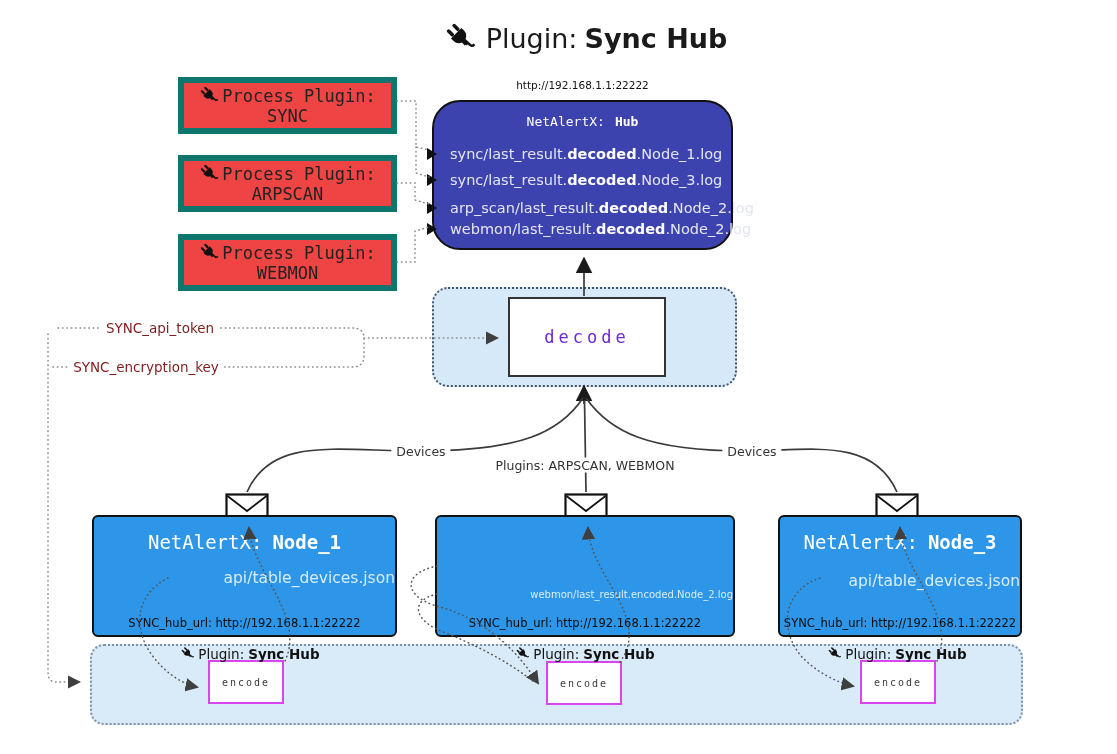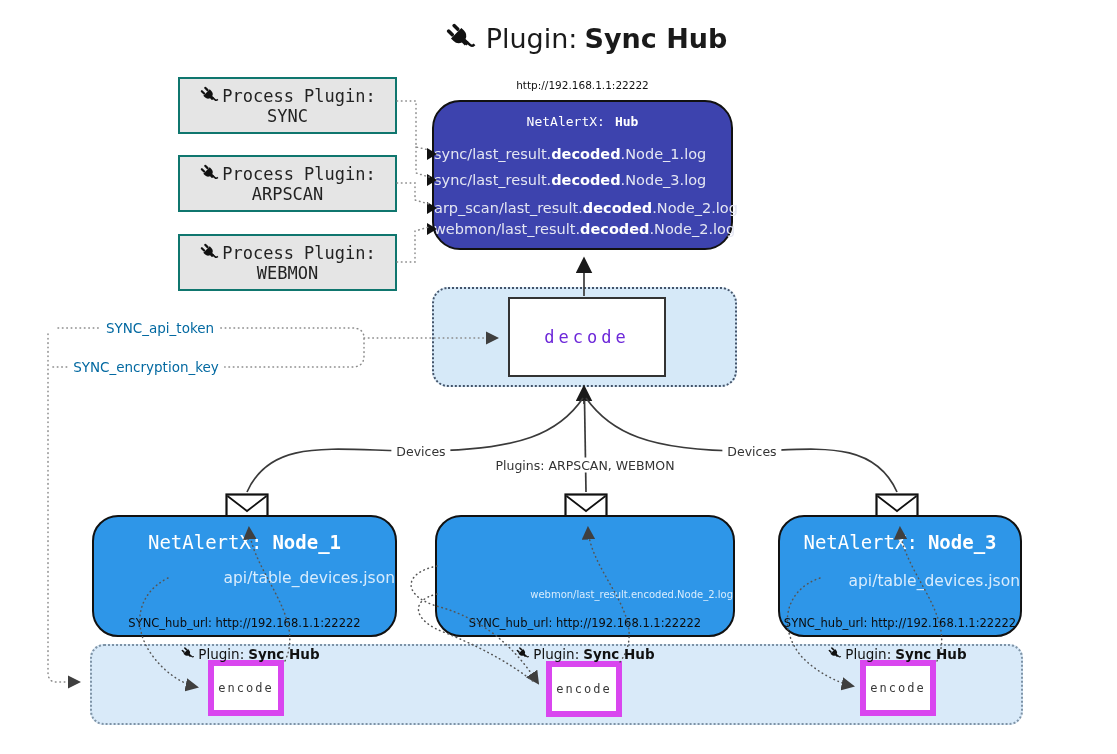--- a/index.html
+++ b/index.html
@@ -14,70 +14,70 @@
   .mono{font-family:"DejaVu Sans Mono","Liberation Mono",monospace}
   svg#connectors{position:absolute;left:0;top:0;z-index:2;pointer-events:none}
 
   
   .title{left:0;right:0;top:18px;height:40px;display:flex;align-items:center;justify-content:center;
          padding-left:54px;font-size:27px;color:#1a1a1a}
   .title .plug{width:34px;height:34px;margin-right:8px}
   .title b{margin-left:7px;font-weight:700}
 
   
-  .pbox{left:178px;width:219px;height:57px;background:#e5e5e5;border:2px solid #0f766e;
+  .pbox{left:178px;width:219px;height:57px;background:#ef4444;border:6px solid #0f766e;
         display:flex;flex-direction:column;align-items:center;justify-content:center;
         font-size:17px;color:#222;z-index:1}
   .pbox .row1{display:flex;align-items:center}
   .pbox .plug{width:21px;height:21px;margin-right:2px}
 
   
   .hub{left:432px;top:100px;width:301px;height:150px;background:var(--hub);
        border:2px solid #111;border-radius:28px;z-index:1}
   .hub-title{position:absolute;left:0;right:0;top:12px;text-align:center;color:#fff;font-size:13px}
   .hub-title b{margin-left:10px}
-  .hub-row{position:absolute;left:0;height:22px;line-height:22px;
+  .hub-row{position:absolute;left:0;height:22px;line-height:22px;padding-left:16px;
            font-size:14.5px;color:#E4E6F2;white-space:nowrap}
   .hub-row b{color:#fff}
   .tri{position:absolute;left:-7px;top:5px;width:0;height:0;
        border-left:10px solid #111;border-top:6px solid transparent;border-bottom:6px solid transparent}
   .hub-url{left:432px;top:79px;width:301px;text-align:center;font-size:10.5px;color:#111;z-index:1}
 
   
   .panel{left:432px;top:287px;width:305px;height:100px;background:var(--panel);
          border:2px dotted #44546A;border-radius:16px;z-index:1}
   .decode-box{left:508px;top:297px;width:158px;height:80px;background:#fff;border:2px solid #333;
               display:flex;align-items:center;justify-content:center;font-size:17px;
               letter-spacing:4px;color:#6d28d9;z-index:1}
 
   
-  .node{background:var(--node);border:2px solid #111;border-radius:26px;z-index:1;top:515px;height:122px}
+  .node{background:var(--node);border:2px solid #111;border-radius:6px;z-index:1;top:515px;height:122px}
   .node-title{position:absolute;left:0;right:0;top:14px;text-align:center;color:#fff;font-size:19px;white-space:nowrap}
   .node-title b{margin-left:10px}
   .node-file{position:absolute;left:0;right:0;text-align:right;color:#D8ECFD;white-space:nowrap}
   .node-footer{position:absolute;left:0;right:0;bottom:5px;text-align:center;font-size:11.5px;color:#0c0c0c;white-space:nowrap}
 
   .env{position:absolute;width:44px;height:30px;top:493px;z-index:1}
 
   
   .band{left:90px;top:644px;width:933px;height:81px;background:var(--band);
         border:2px dotted #7E93A6;border-radius:14px;z-index:1}
   .bgroup-label{position:absolute;top:645px;height:17px;display:flex;align-items:center;justify-content:center;
         transform:translateX(-50%);font-size:13.5px;color:#111;white-space:nowrap;z-index:3}
   .bgroup-label .plug{width:15px;height:15px;margin-right:3px}
   .bgroup-label b{margin-left:4px}
-  .encode-box{position:absolute;width:76px;height:56px;background:#fff;border:6px solid #d946ef;
+  .encode-box{position:absolute;width:76px;height:44px;background:#fff;border:2px solid #d946ef;
         display:flex;align-items:center;justify-content:center;z-index:1;
-        font-size:12px;letter-spacing:2px;color:#3a3a3a}
+        font-size:10px;letter-spacing:2px;color:#3a3a3a}
 
   
   .chip{position:absolute;transform:translate(-50%,-50%);background:#fff;padding:0 5px;
         white-space:nowrap;z-index:3}
   .chip.edge{font-size:12.5px;color:#333}
-  .chip.token{font-size:13.5px;color:#0369a1}
+  .chip.token{font-size:13.5px;color:#7f1d1d}
 </style>
 </head>
 <body>
 
 <div id="canvas">
 
   <svg id="connectors" width="1117" height="754" viewBox="0 0 1117 754">
     <defs>
       <marker id="mA" viewBox="0 0 10 10" refX="8.5" refY="5" markerWidth="10" markerHeight="10" orient="auto-start-reverse">
         <path d="M0 0 L10 5 L0 10 z" fill="#1a1a1a"></path>

